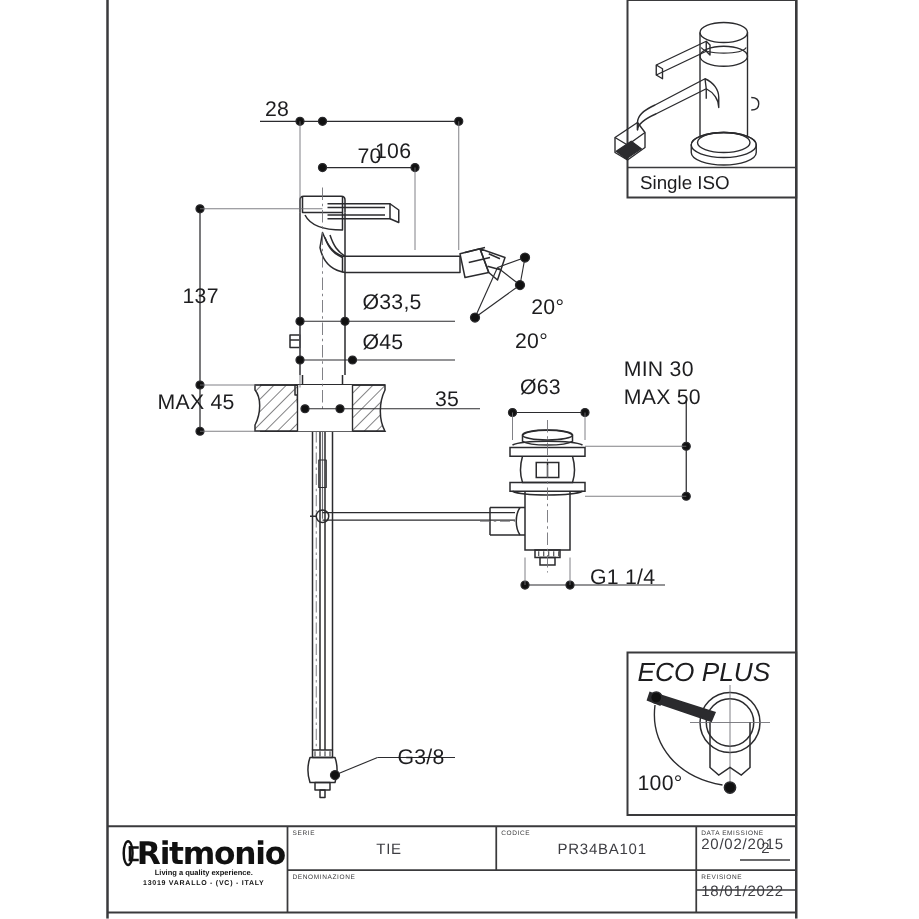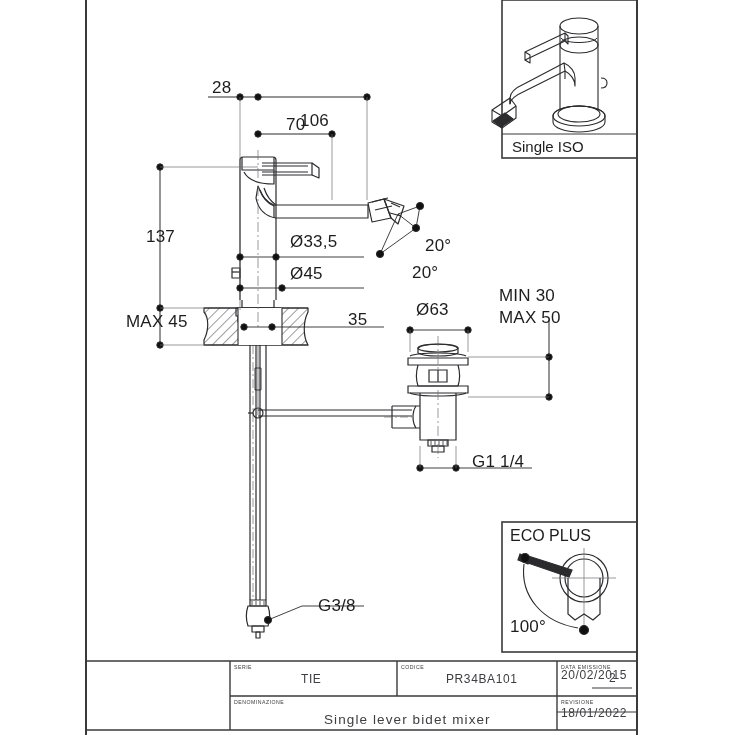--- a/index.html
+++ b/index.html
@@ -379,30 +379,37 @@
   <div class="dim-txt" style="left:413px; top:236px;">20°</div>
   <div class="dim-txt" style="left:400px; top:263px;">20°</div>
   <div class="dim-txt" style="left:336px; top:310px;">35</div>
   <div class="dim-txt" style="left:404px; top:300px;">Ø63</div>
   <div class="dim-txt" style="left:487px; top:286px;">MIN 30</div>
   <div class="dim-txt" style="left:487px; top:308px;">MAX 50</div>
   <div class="dim-txt" style="left:460px; top:452px;">G1 1/4</div>
   <div class="dim-txt" style="left:306px; top:596px;">G3/8</div>
 
   <div class="panel-label" style="left:500px; top:138px;">Single ISO</div>
-  <div class="panel-label" style="left:498px; top:527px; font-size:16px;">ECO PLUS</div>
+  <div class="panel-label" style="left:498px; top:527px; font-size:21px;font-style:italic;">ECO PLUS</div>
   <div class="dim-txt" style="left:498px; top:617px;">100°</div>
 
+  <div class="logo-wrap">
+    <div class="logo-main">
+      <span class="logo-mark"></span>
+      <span>Ritmonio</span>
+    </div>
+    <div class="logo-tag">Living a quality experience.</div>
+    <div class="logo-addr">13019 VARALLO - (VC) - ITALY</div>
+  </div>
 
   <div class="tb-lbl" style="left:222px; top:664px;">SERIE</div>
   <div class="tb-lbl" style="left:389px; top:664px;">CODICE</div>
   <div class="tb-lbl" style="left:549px; top:664px;">DATA EMISSIONE</div>
   <div class="tb-lbl" style="left:222px; top:699px;">DENOMINAZIONE</div>
   <div class="tb-lbl" style="left:549px; top:699px;">REVISIONE</div>
 
   <div class="tb-val" style="left:289px; top:672px;">TIE</div>
   <div class="tb-val" style="left:434px; top:672px;">PR34BA101</div>
   <div class="tb-val" style="left:549px; top:668px;">20/02/2015</div>
   <div class="tb-val" style="left:597px; top:671px;">2</div>
   <div class="tb-val" style="left:549px; top:706px;">18/01/2022</div>
-  <div class="tb-val small" style="left:312px; top:712px;">Single lever bidet mixer</div>
 
 </div>
 
 </body></html>

